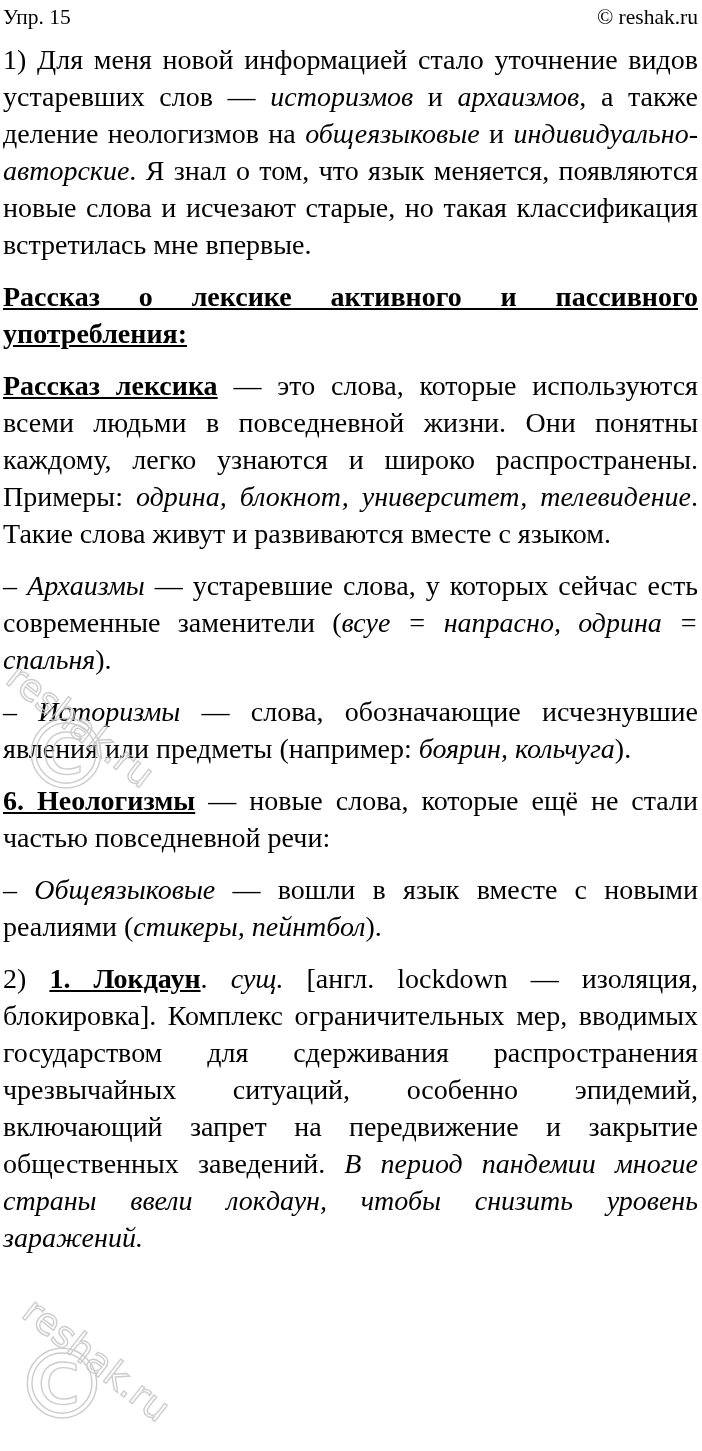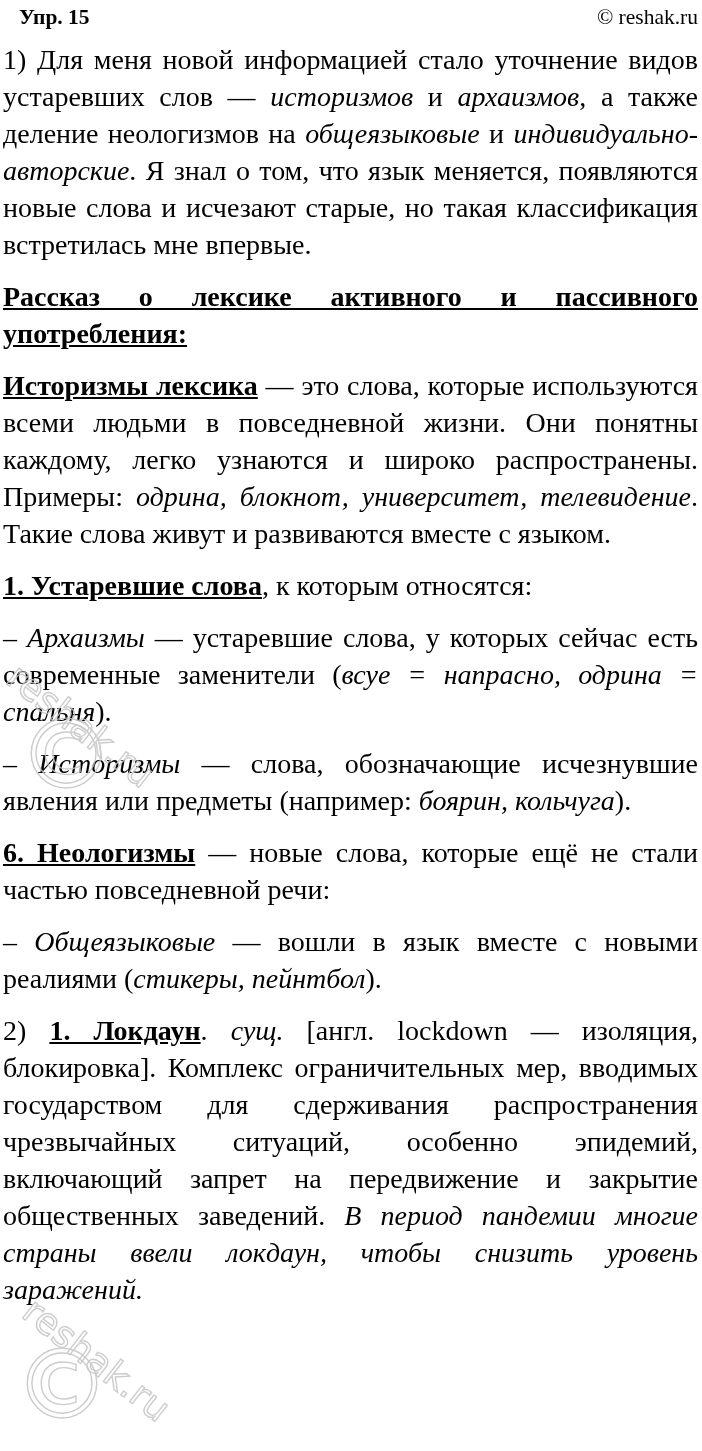--- a/index.html
+++ b/index.html
@@ -21,22 +21,21 @@
     padding: 3px 4px 0 3px;
   }
   .hdr {
     display: flex;
     justify-content: space-between;
     align-items: flex-start;
     font-size: 21.5px;
     line-height: 28px;
   }
   .hdr-ex {
-    font-weight: bold;
-    margin-left: 16px;
+    font-weight: normal;
   }
   .body-text .para {
     font-size: 28px;
     line-height: 37px;
     text-align: justify;
     margin: 0 0 15px 0;
   }
   .body-text .para:first-child {
     margin-top: 10px;
   }
@@ -72,21 +71,20 @@
 </svg>
 
 <div class="doc">
   <div class="hdr">
     <span class="hdr-ex">Упр. 15</span>
     <span class="hdr-cr">© reshak.ru</span>
   </div>
   <div class="body-text">
       <p class="para"><span>1) Для меня новой информацией стало уточнение видов устаревших слов — </span><span class="run-i">историзмов</span><span> и </span><span class="run-i">архаизмов</span><span>, а также деление неологизмов на </span><span class="run-i">общеязыковые</span><span> и </span><span class="run-i">индивидуально-авторские</span><span>. Я знал о том, что язык меняется, появляются новые слова и исчезают старые, но такая классификация встретилась мне впервые.</span></p>
       <p class="para"><span class="run-b">Рассказ о лексике активного и пассивного употребления:</span></p>
-      <p class="para"><span class="run-b">Историзмы лексика</span><span> — это слова, которые используются всеми людьми в повседневной жизни. Они понятны каждому, легко узнаются и широко распространены. Примеры: </span><span class="run-i">одрина, блокнот, университет, телевидение</span><span>. Такие слова живут и развиваются вместе с языком.</span></p>
-      <p class="para"><span class="run-b">1. Устаревшие слова</span><span>, к которым относятся:</span></p>
+      <p class="para"><span class="run-b">Рассказ лексика</span><span> — это слова, которые используются всеми людьми в повседневной жизни. Они понятны каждому, легко узнаются и широко распространены. Примеры: </span><span class="run-i">одрина, блокнот, университет, телевидение</span><span>. Такие слова живут и развиваются вместе с языком.</span></p>
       <p class="para"><span>– </span><span class="run-i">Архаизмы</span><span> — устаревшие слова, у которых сейчас есть современные заменители (</span><span class="run-i">всуе = напрасно, одрина = спальня</span><span>).</span></p>
       <p class="para"><span>– </span><span class="run-i">Историзмы</span><span> — слова, обозначающие исчезнувшие явления или предметы (например: </span><span class="run-i">боярин, кольчуга</span><span>).</span></p>
       <p class="para"><span class="run-b">6. Неологизмы</span><span> — новые слова, которые ещё не стали частью повседневной речи:</span></p>
       <p class="para"><span>– </span><span class="run-i">Общеязыковые</span><span> — вошли в язык вместе с новыми реалиями (</span><span class="run-i">стикеры, пейнтбол</span><span>).</span></p>
       <p class="para"><span>2) </span><span class="run-b">1. Локдаун</span><span>. </span><span class="run-i">сущ.</span><span> [англ. lockdown — изоляция, блокировка]. Комплекс ограничительных мер, вводимых государством для сдерживания распространения чрезвычайных ситуаций, особенно эпидемий, включающий запрет на передвижение и закрытие общественных заведений. </span><span class="run-i">В период пандемии многие страны ввели локдаун, чтобы снизить уровень заражений.</span></p>
     </div>
 </div>
 
 </body></html>

